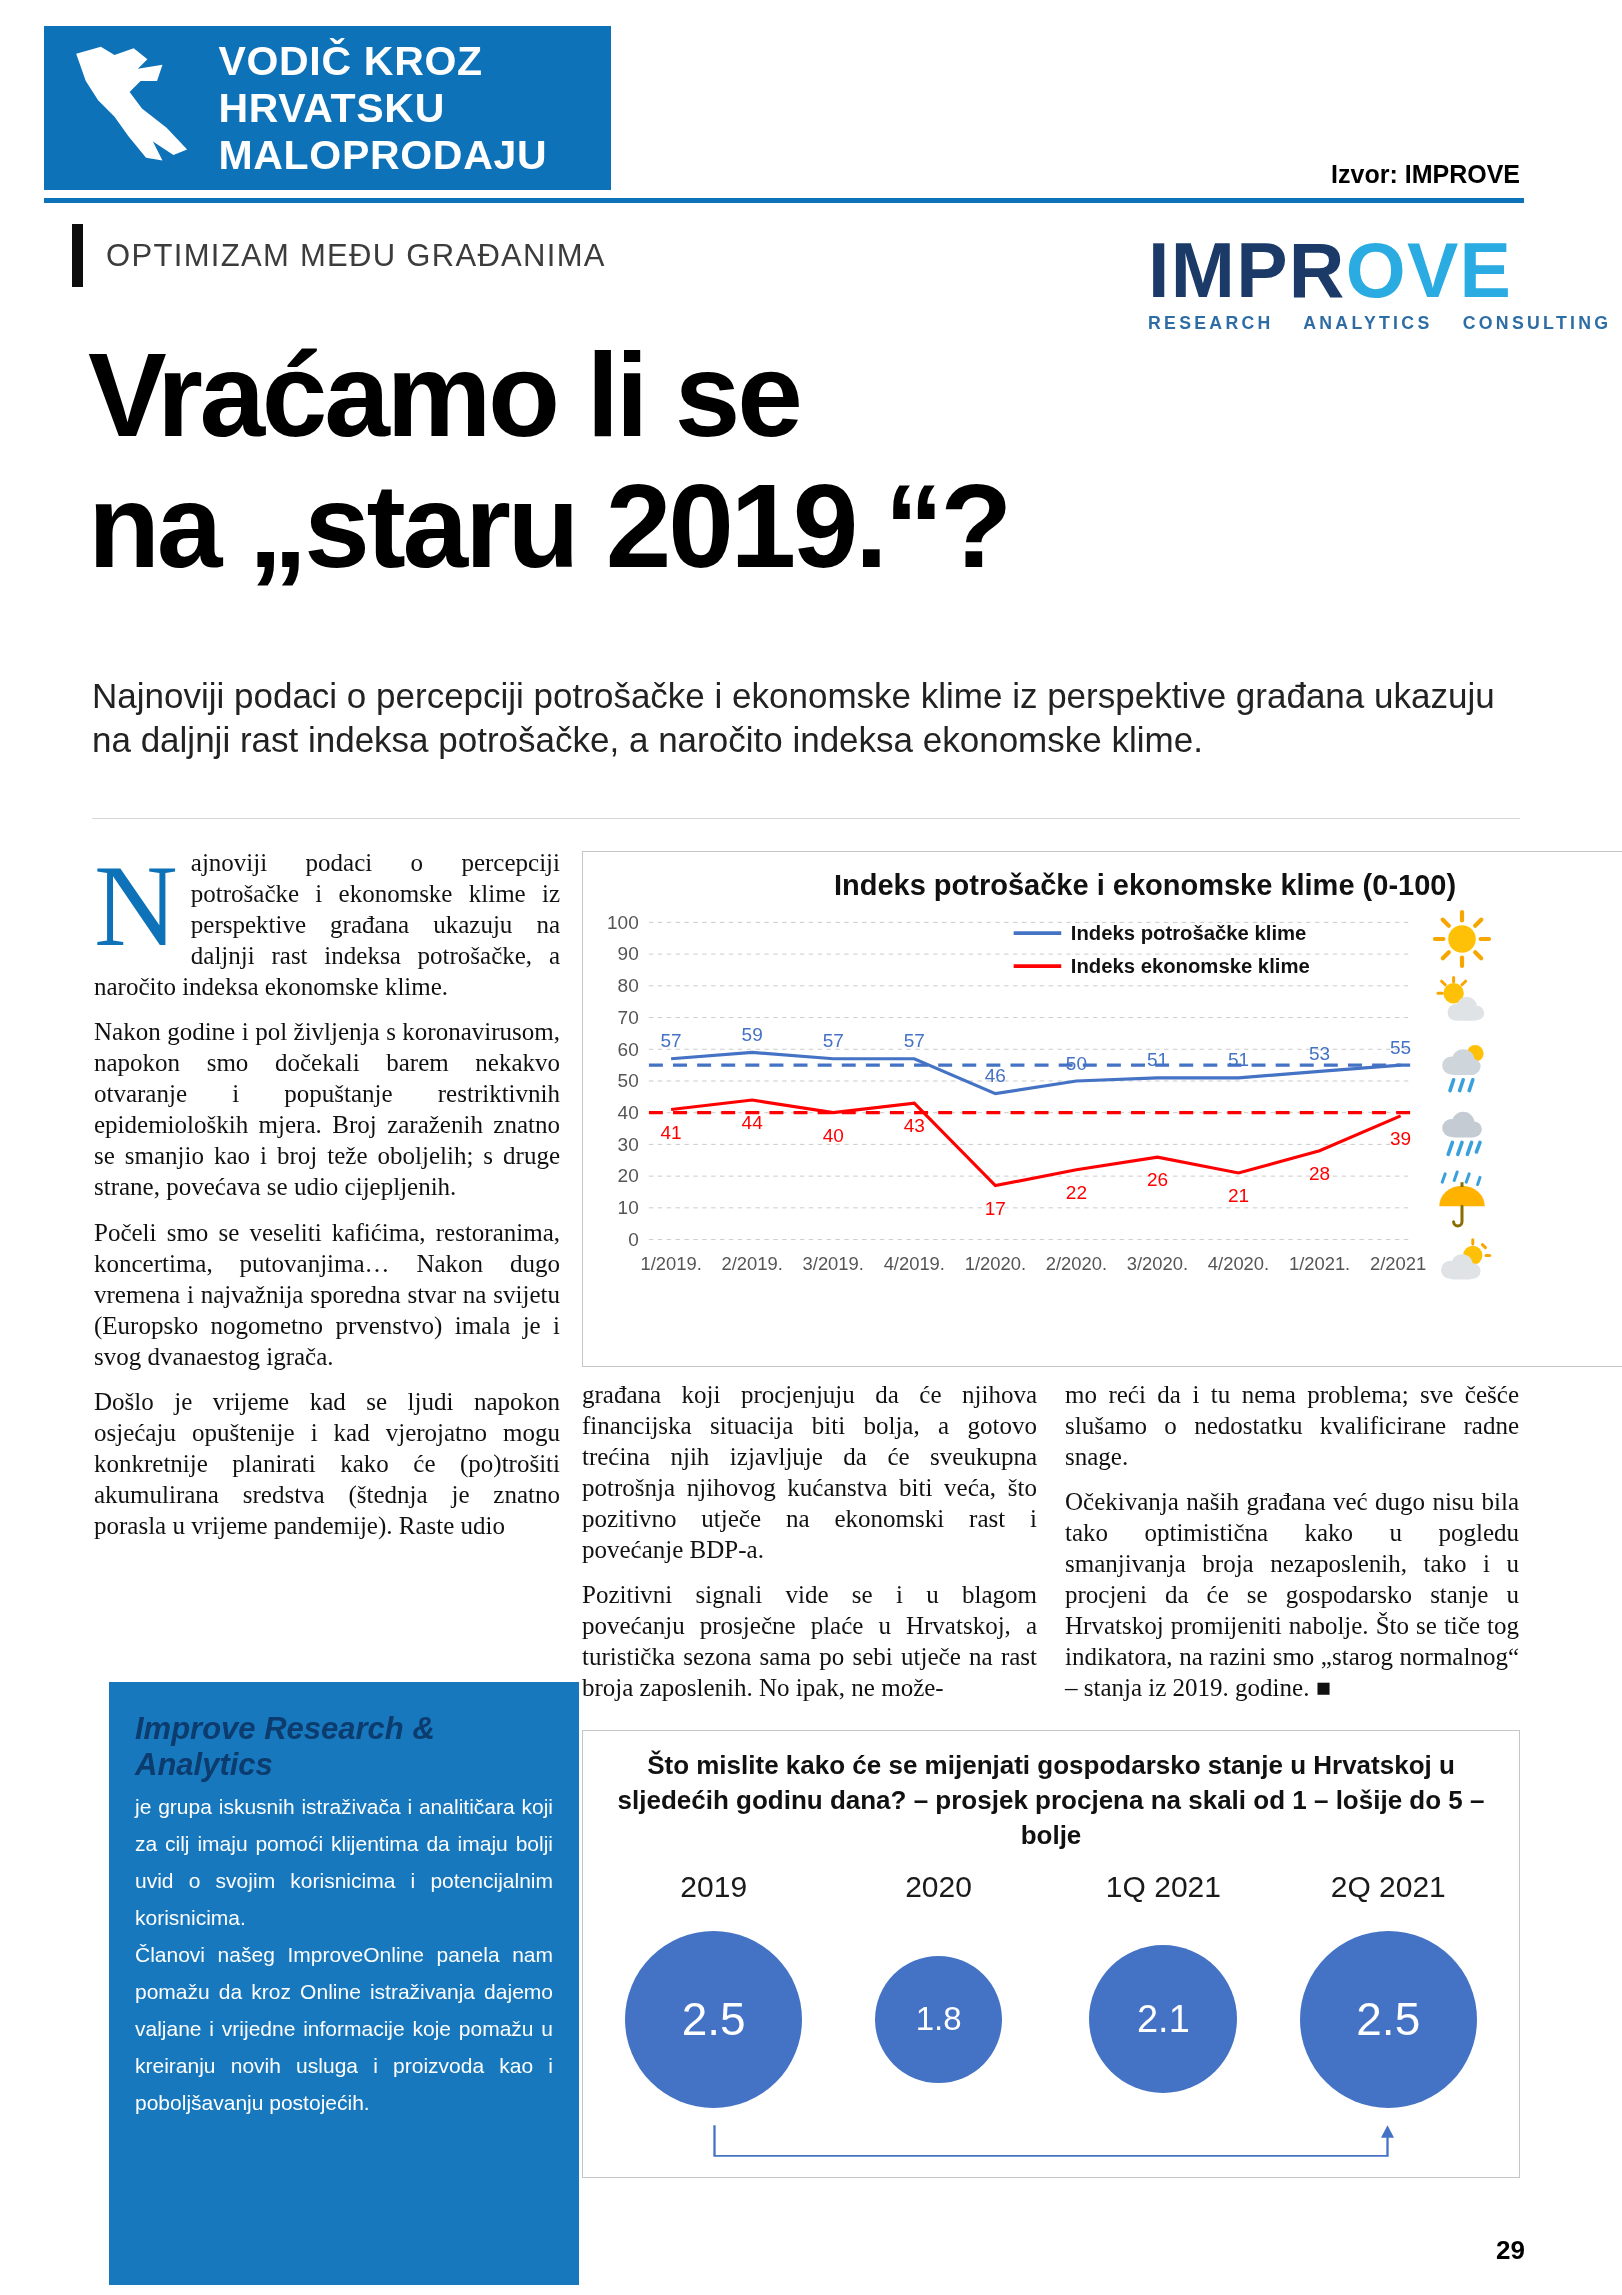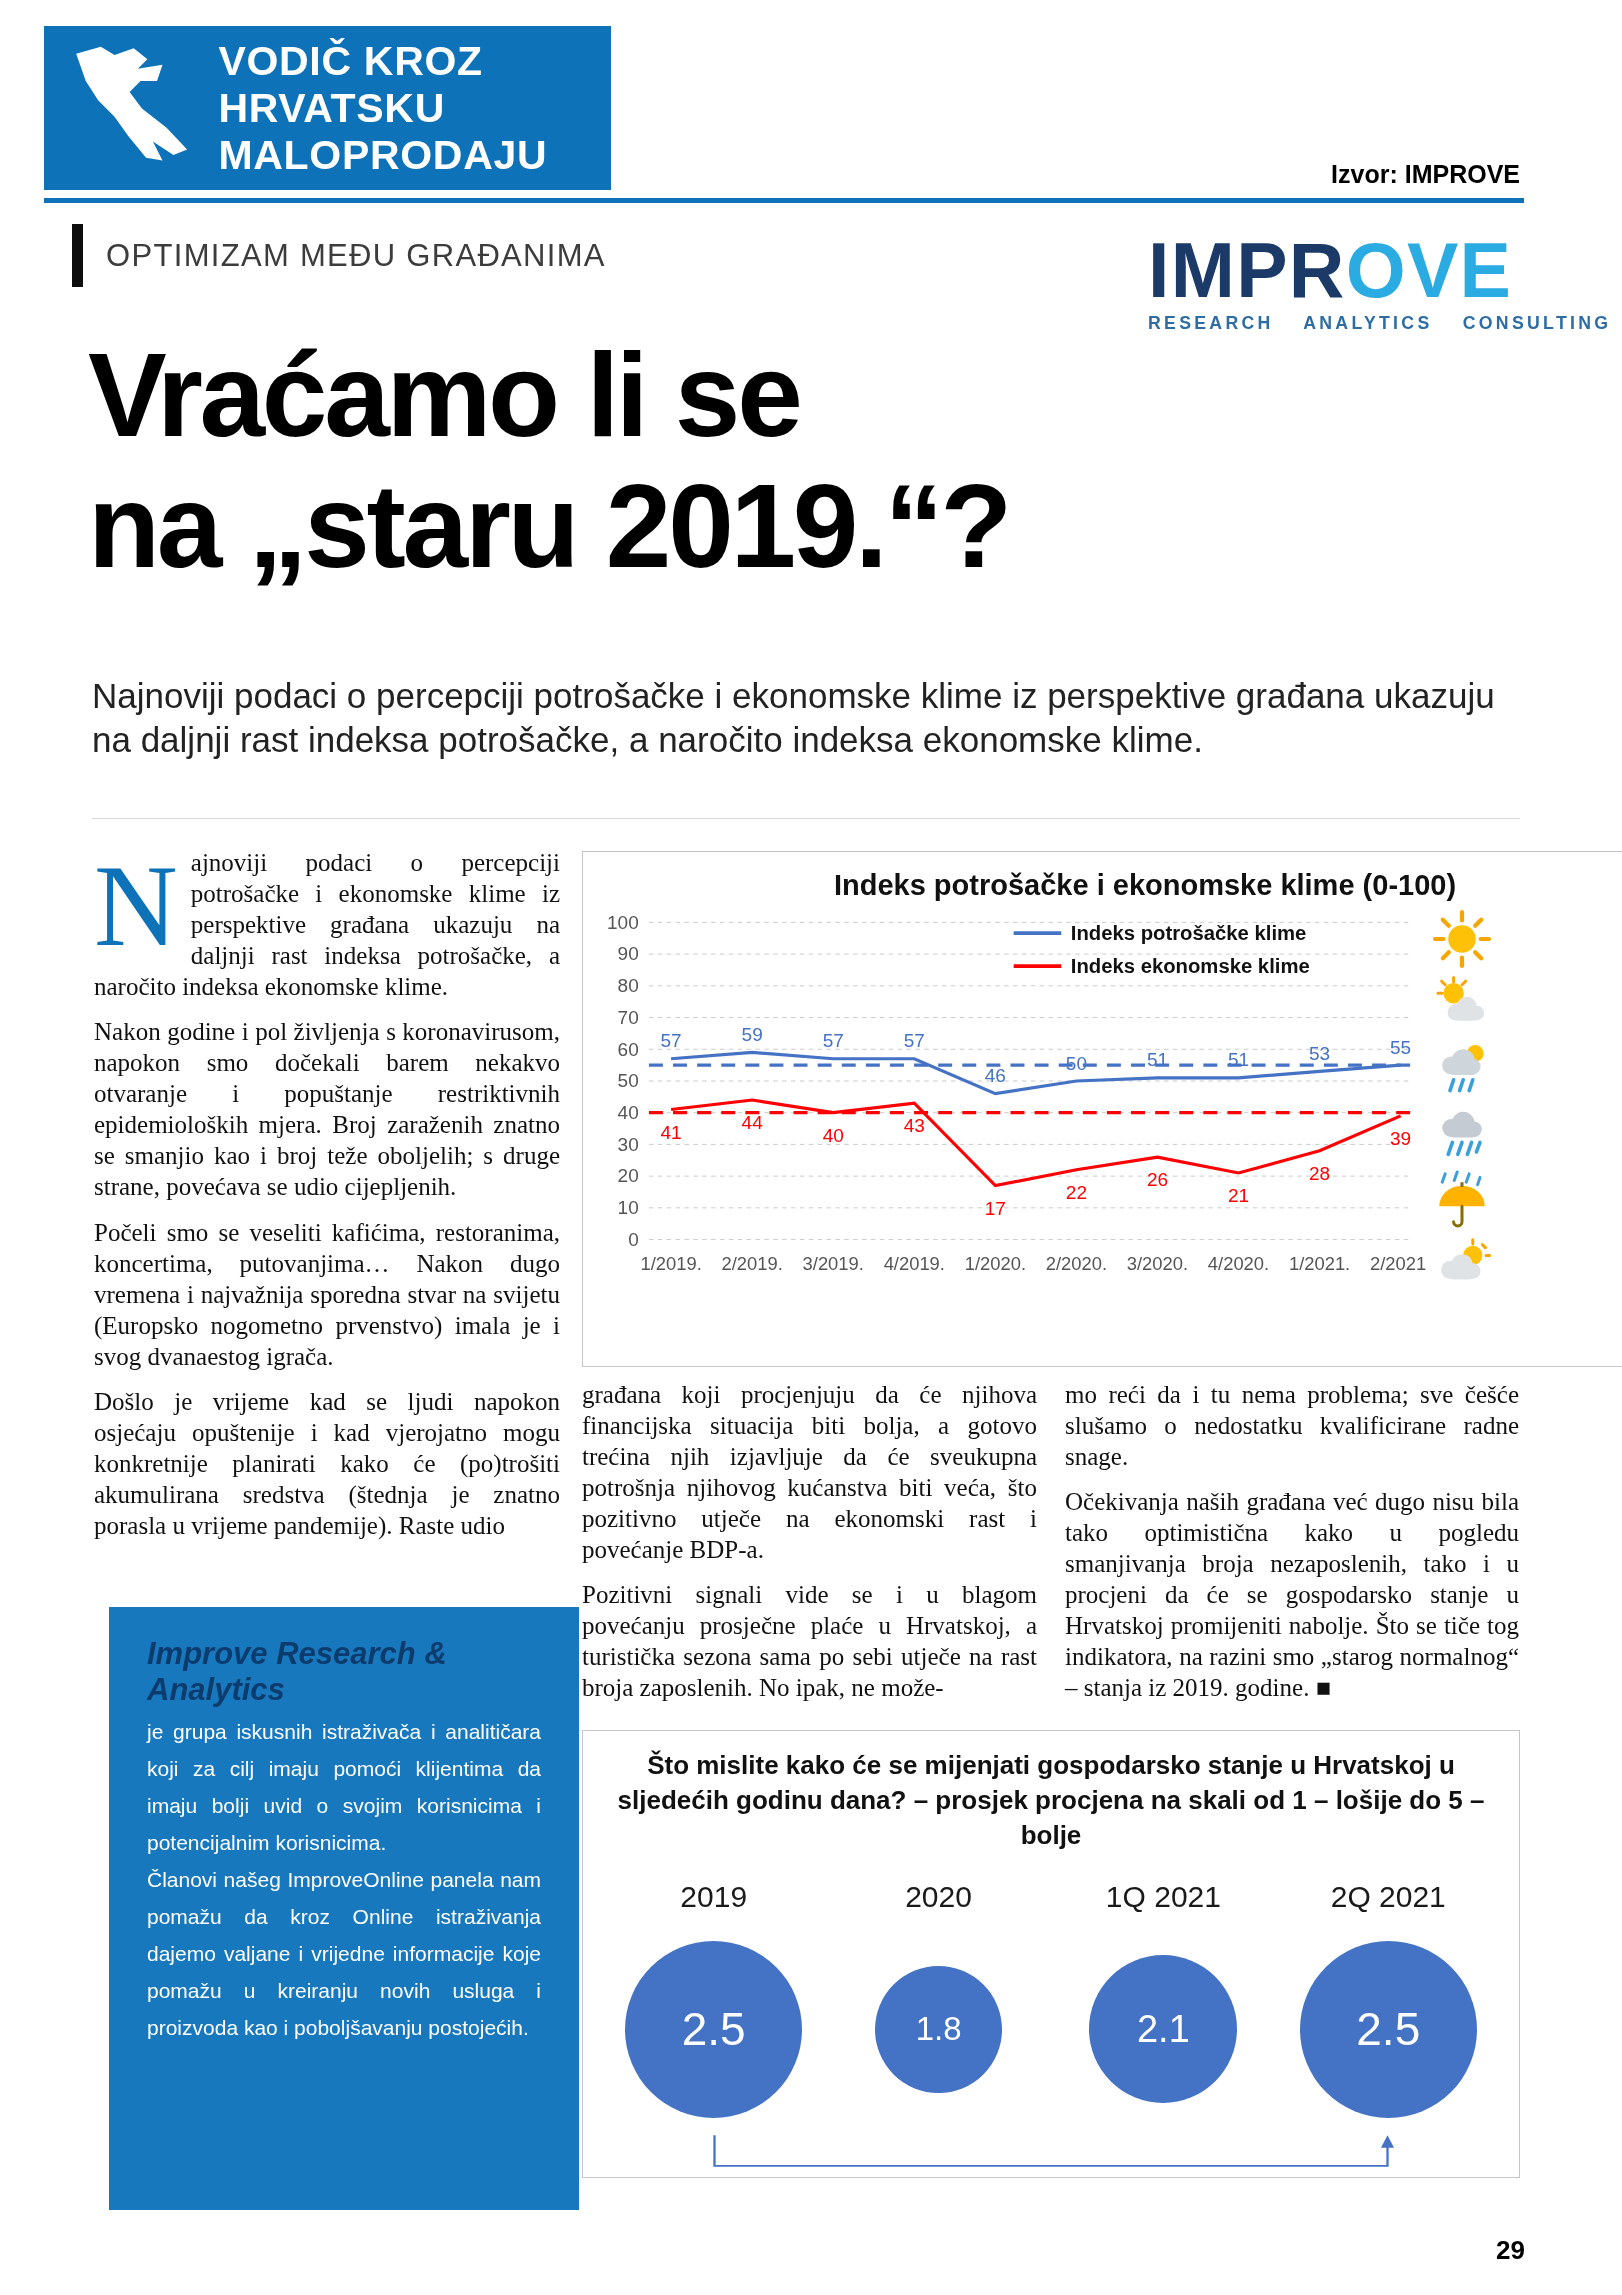--- a/index.html
+++ b/index.html
@@ -41,30 +41,30 @@
   
   .chart-box{position:absolute;left:582px;top:851px;width:1126px;height:516px;border:1.3px solid #c5c5c5;
              background:#fff;box-sizing:border-box;padding:7.9px 11.8px;}
   .chart-title{text-align:center;font-size:29px;font-weight:bold;margin:9.2px 0 2.6px 0;}
   .chart-flex{display:flex;align-items:flex-start;}
   #line-chart{width:831px;height:390px;}
   .weather-icons{width:72px;height:390px;display:flex;flex-direction:column;justify-content:space-between;
                  align-items:center;padding-top:3.9px;box-sizing:border-box;}
 
   
-  .promo{position:absolute;left:109px;top:1607px;width:470px;height:603px;background:var(--promo-blue,#1878be);
-         box-sizing:border-box;padding:29px 38px;}
+  .promo{position:absolute;left:109px;top:1682px;width:470px;height:603px;background:var(--promo-blue,#1878be);
+         box-sizing:border-box;padding:29px 26px;}
   .promo-title{font-size:31px;font-weight:bold;font-style:italic;color:#0c3c6e;margin-bottom:5.2px;}
   .promo-p{color:#fff;font-size:21px;line-height:37px;margin:0;text-align:justify;}
 
   
   .bubble-box{position:absolute;left:582px;top:1730px;width:938px;height:448px;border:1.3px solid #c5c5c5;
               box-sizing:border-box;padding:17px 18.3px 5.2px;background:#fff;}
   .bubble-title{text-align:center;font-weight:bold;font-size:26px;line-height:35px;width:877px;margin:0 auto;}
-  #bubble-columns{display:flex;justify-content:space-between;margin-top:27px;height:262px;}
+  #bubble-columns{display:flex;justify-content:space-between;margin-top:17px;height:262px;}
   .bub-col{width:25%;display:flex;flex-direction:column;align-items:center;}
   .bub-head{font-size:30px;color:#1a1a1a;margin-bottom:2.6px;}
   .bub-wrap{flex:1;display:flex;align-items:center;justify-content:center;width:100%;}
   .bub-circle{border-radius:50%;color:#fff;display:flex;align-items:center;justify-content:center;}
   #bubble-arrow{display:block;margin:-9.2px auto 0;width:898px;height:51px;}
 
   .page-num{position:absolute;right:98px;bottom:29px;font-size:26px;font-weight:bold;color:#000;}
 </style>
 </head>
 <body>

